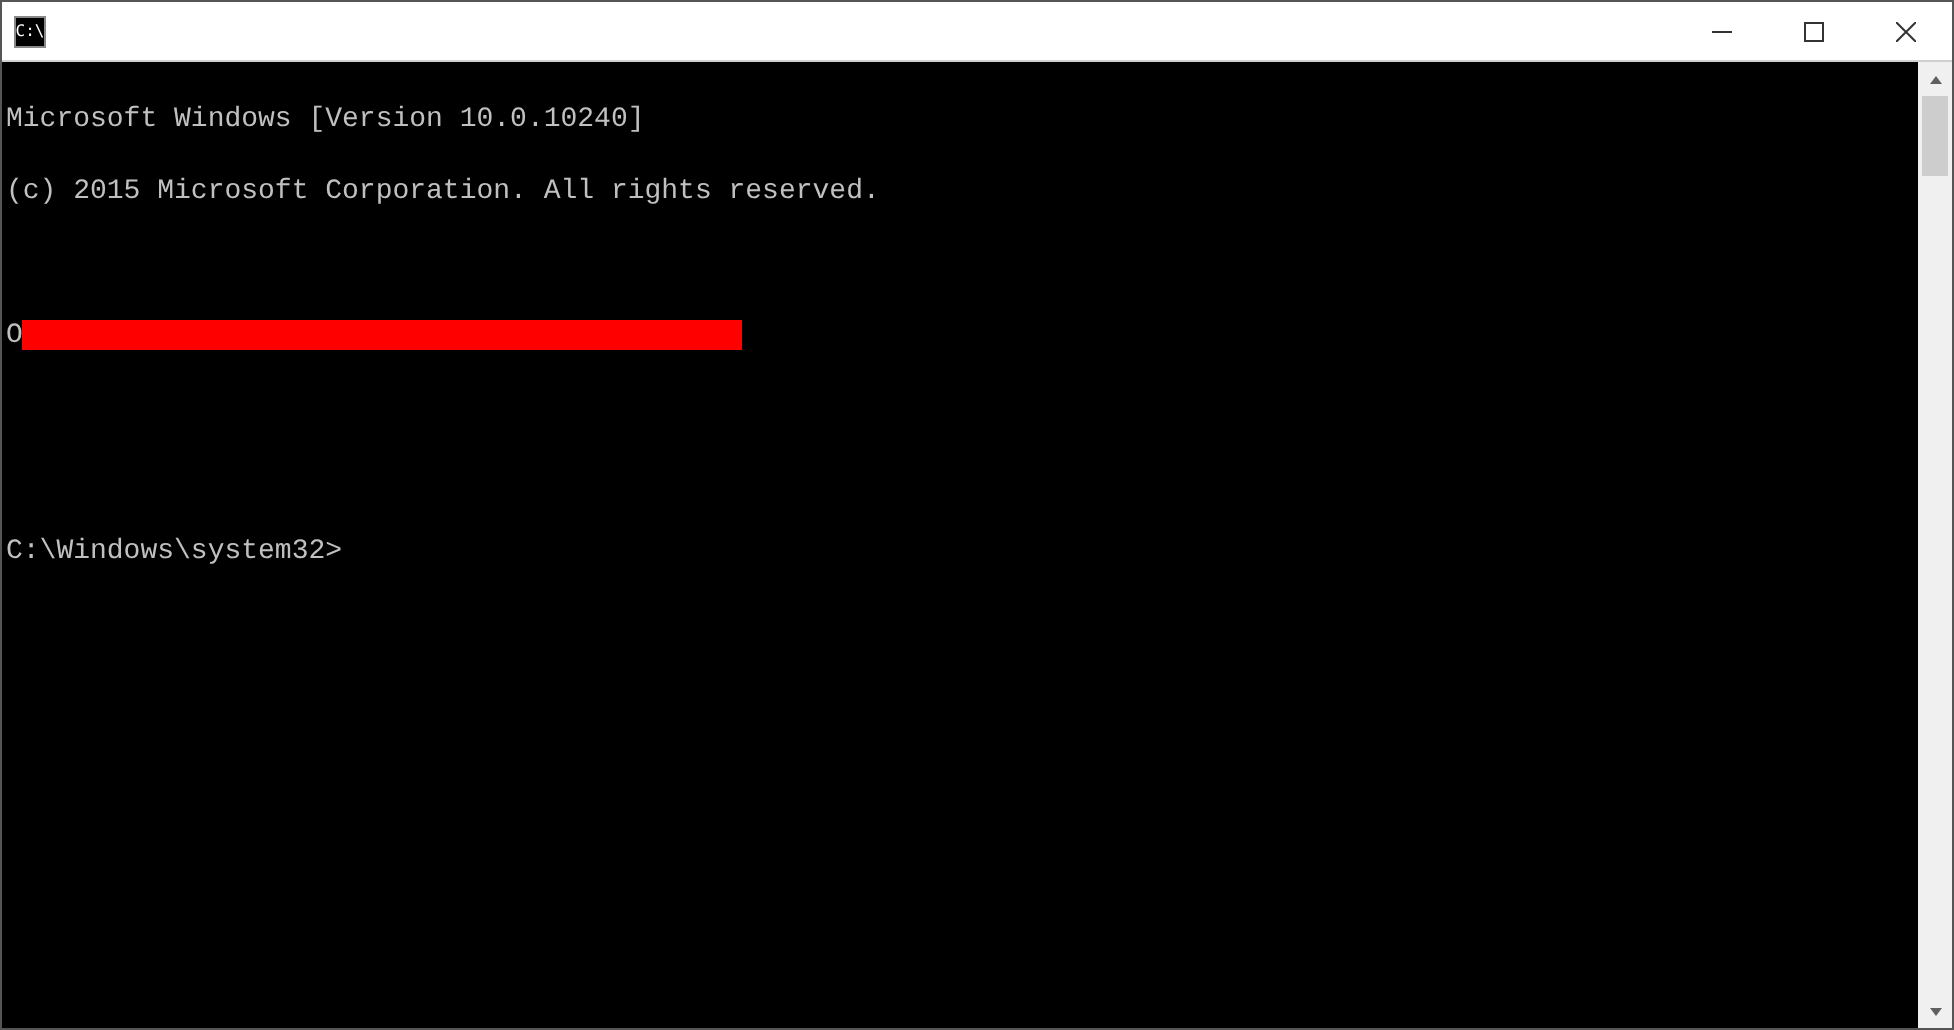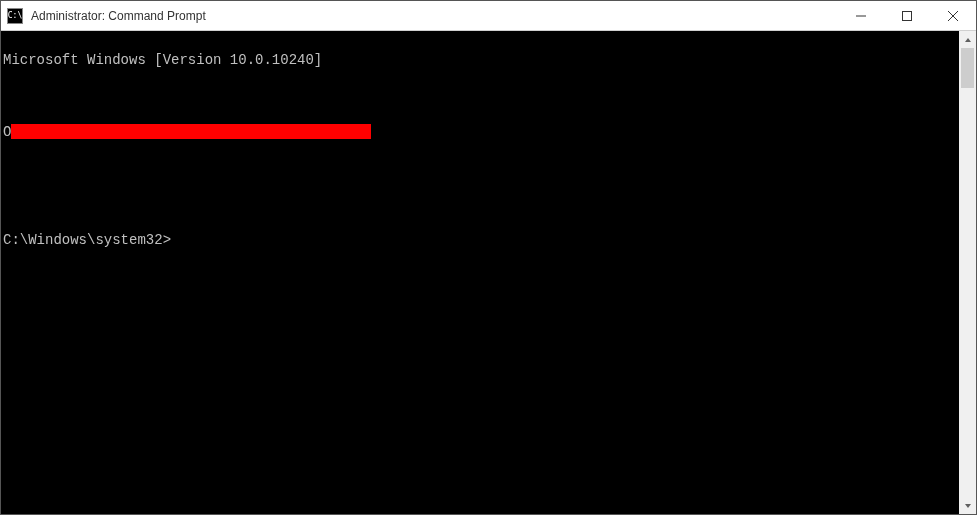--- a/index.html
+++ b/index.html
@@ -22,21 +22,20 @@
   .sb-track { flex: 1; background: #f0f0f0; position: relative; }
   .sb-thumb { position: absolute; left: 2px; right: 2px; background: #cdcdcd; cursor: pointer; }
 </style>
 </head>
 <body>
 
 <div class="window">
 
   <div class="titlebar">
     <span class="app-icon">C:\</span>
-    <span class="title-text">Administrator: Command Prompt</span>
     <span class="spacer"></span>
     <div class="win-controls">
       <div class="win-btn">
         <svg viewBox="0 0 10 10">
             <line x1="0" y1="5" x2="10" y2="5"></line>
           </svg>
       </div>
       <div class="win-btn">
         <svg viewBox="0 0 10 10">
             <rect x="0.5" y="0.5" width="9" height="9"></rect>
@@ -47,20 +46,21 @@
             <line x1="0" y1="0" x2="10" y2="10"></line>
             <line x1="10" y1="0" x2="0" y2="10"></line>
           </svg>
       </div>
     </div>
   </div>
 
   <div class="terminal-wrap">
     <div class="terminal">
 <div class="line"><span>Microsoft Windows [Version 10.0.10240]</span></div>
+<div class="line"><span>(c) 2015 Microsoft Corporation. All rights reserved.</span></div>
 <div class="line"><span></span></div>
 <div class="line"><span>O</span><span class="redact" style="width:360px"></span></div>
 <div class="line"><span></span></div>
 <div class="line"><span></span></div>
 <div class="line"><span>C:\Windows\system32&gt;</span></div>
     </div>
 
     <div class="scrollbar">
       <div class="sb-btn">
         <svg viewBox="0 0 8 8">

